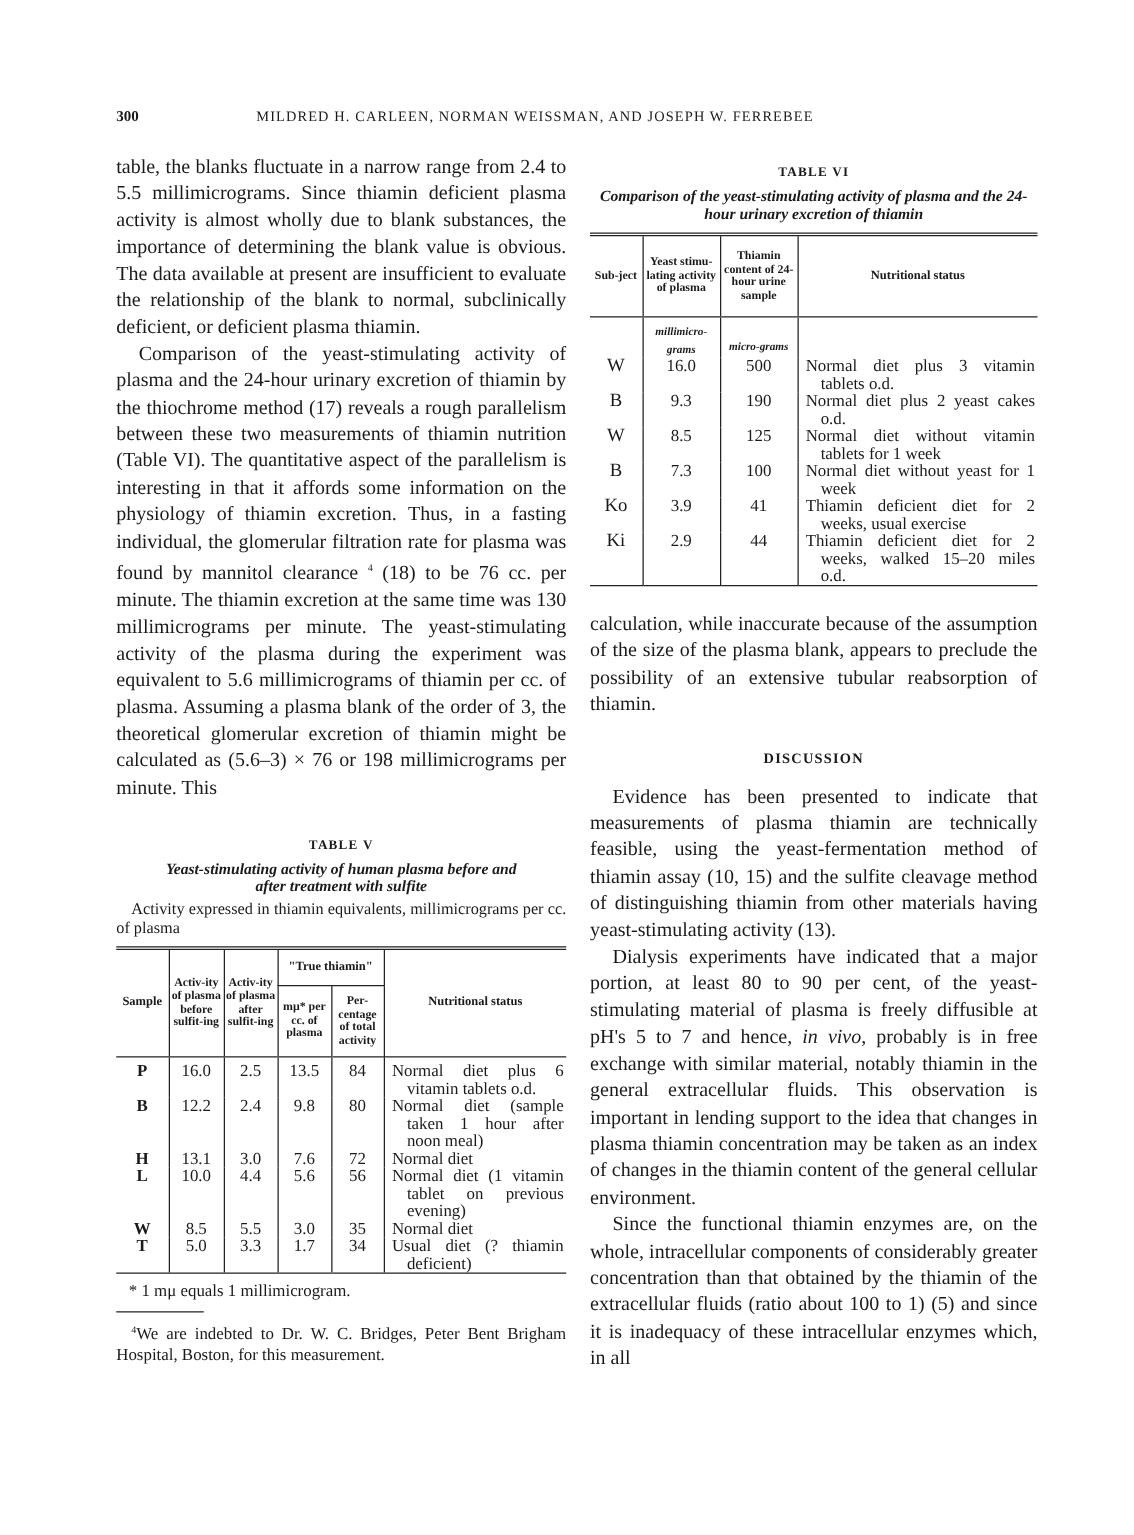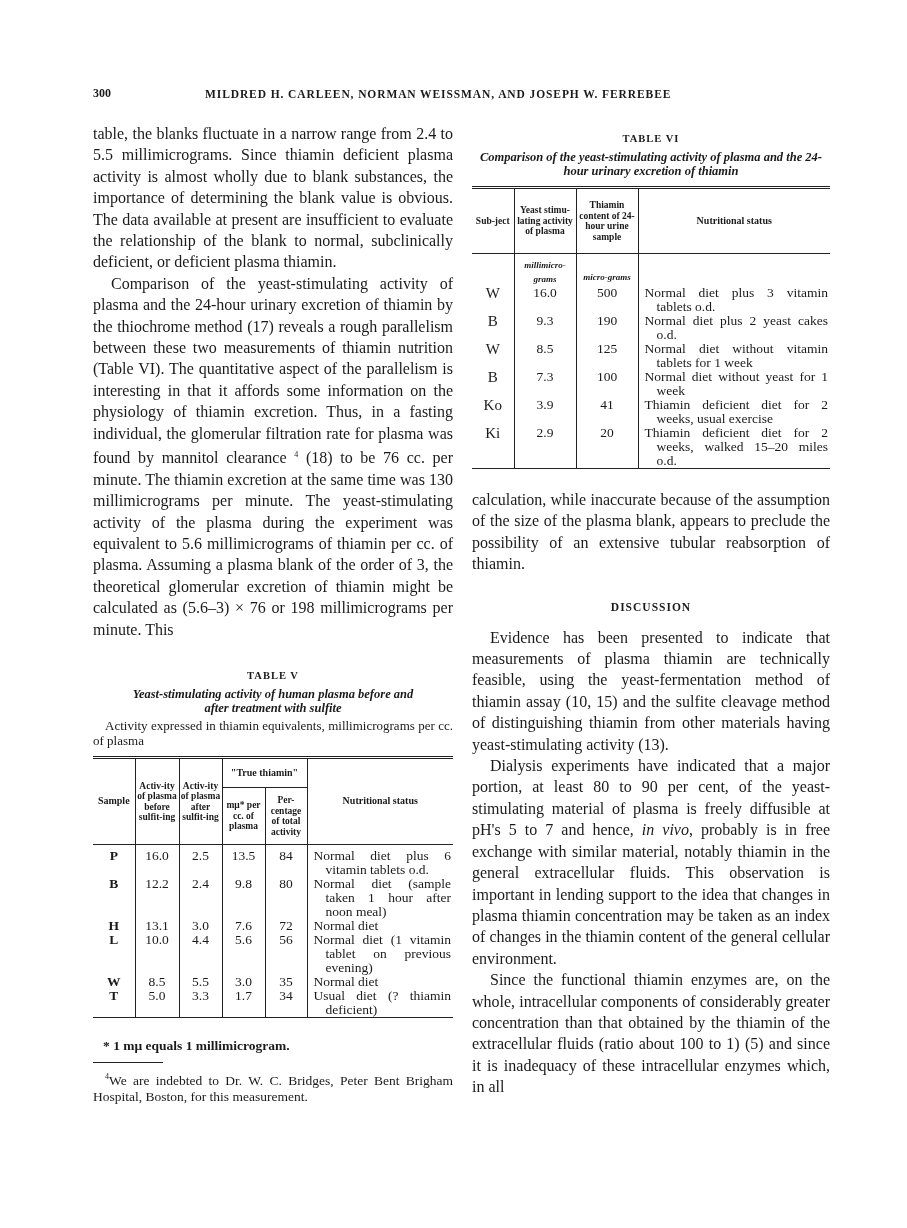--- a/index.html
+++ b/index.html
@@ -1,20 +1,20 @@
 <!DOCTYPE html>
 <html><head>
 <meta charset="utf-8">
 <style>
   html, body { margin:0; padding:0; background:#ffffff; }
   body { width:907px; height:1228px; position:relative; overflow:hidden; color:#1a1a1a;
          font-family:"Liberation Serif","DejaVu Serif",serif; }
   .page-header { position:absolute; top:86px; left:93px; width:740px; height:24px; }
   .page-num { position:absolute; left:0; top:0; font-size:12px; font-weight:bold; }
-  .running-head { position:absolute; left:112px; top:2px; font-size:11.5px; font-weight:bold; letter-spacing:0.9px; }
+  .running-head { position:absolute; left:112px; top:2px; font-size:11.5px; font-weight:normal; letter-spacing:0.9px; }
   .col { position:absolute; }
   .col-left { left:93px; top:123px; width:360px; }
   .col-right { left:472px; top:123px; width:358px; }
   .para { font-size:16px; line-height:21.4px; text-align:justify; margin:0; hyphens:manual; }
   .para.indent { text-indent:18px; }
   .table-title { text-align:center; font-size:10.5px; font-weight:bold; letter-spacing:1px; margin:0; }
   .table-caption { text-align:center; font-size:12.5px; font-style:italic; font-weight:bold; line-height:14px; margin:6px 0 0 0; }
   .table-note { font-size:13px; line-height:15px; text-indent:12px; margin:0; text-align:justify; }
   table.data { border-collapse:collapse; width:100%; font-size:13.5px; }
   table.data th { font-size:9.5px; font-weight:bold; line-height:10.5px; text-align:center; vertical-align:middle; padding:2px 1px; }
@@ -126,21 +126,21 @@
           <td class="num bl bb">5.0</td>
           <td class="num bl bb">3.3</td>
           <td class="num bl bb">1.7</td>
           <td class="num bl bb">34</td>
           <td class="bl bb status">
               <span class="hang">Usual diet (? thiamin deficient)</span>
             </td>
         </tr>
       </tbody>
     </table>
-    <p class="footnote" style="margin-top:20px;padding-left:10px;font-weight:bold;">* 1 mμ equals 1 millimicrogram.</p>
+    <p class="footnote" style="margin-top:6px;padding-left:10px;">* 1 mμ equals 1 millimicrogram.</p>
   </div>
 
   <div class="fn-rule"></div>
   <p class="footnote" style="text-indent:12px;text-align:justify;"><sup>4</sup><span>We are indebted to Dr. W. C. Bridges, Peter Bent Brigham Hospital, Boston, for this measurement.</span></p>
 </div>
 
 <div class="col col-right">
   <div style="margin-top:10px;">
     <p class="table-title">TABLE VI</p>
     <p class="table-caption">Comparison of the yeast-stimulating activity of plasma and the 24-hour urinary excretion of thiamin</p>
@@ -203,21 +203,21 @@
           <td class="num" style="font-size:15px;">Ko</td>
           <td class="num bl">3.9</td>
           <td class="num bl">41</td>
           <td class="bl status">
               <span class="hang">Thiamin deficient diet for 2 weeks, usual exercise</span>
             </td>
         </tr>
         <tr>
           <td class="num bb" style="font-size:15px;">Ki</td>
           <td class="num bl bb">2.9</td>
-          <td class="num bl bb">20</td>
+          <td class="num bl bb">44</td>
           <td class="bl bb status">
               <span class="hang">Thiamin deficient diet for 2 weeks, walked 15–20 miles o.d.</span>
             </td>
         </tr>
       </tbody>
     </table>
   </div>
 
   <p class="para" style="margin-top:20px;">calculation, while inaccurate because of the assumption of the size of the plasma blank, appears to preclude the possibility of an extensive tubular reabsorption of thiamin.</p>
   <p class="section-head" style="margin-top:26px;margin-bottom:14px;">DISCUSSION</p>

